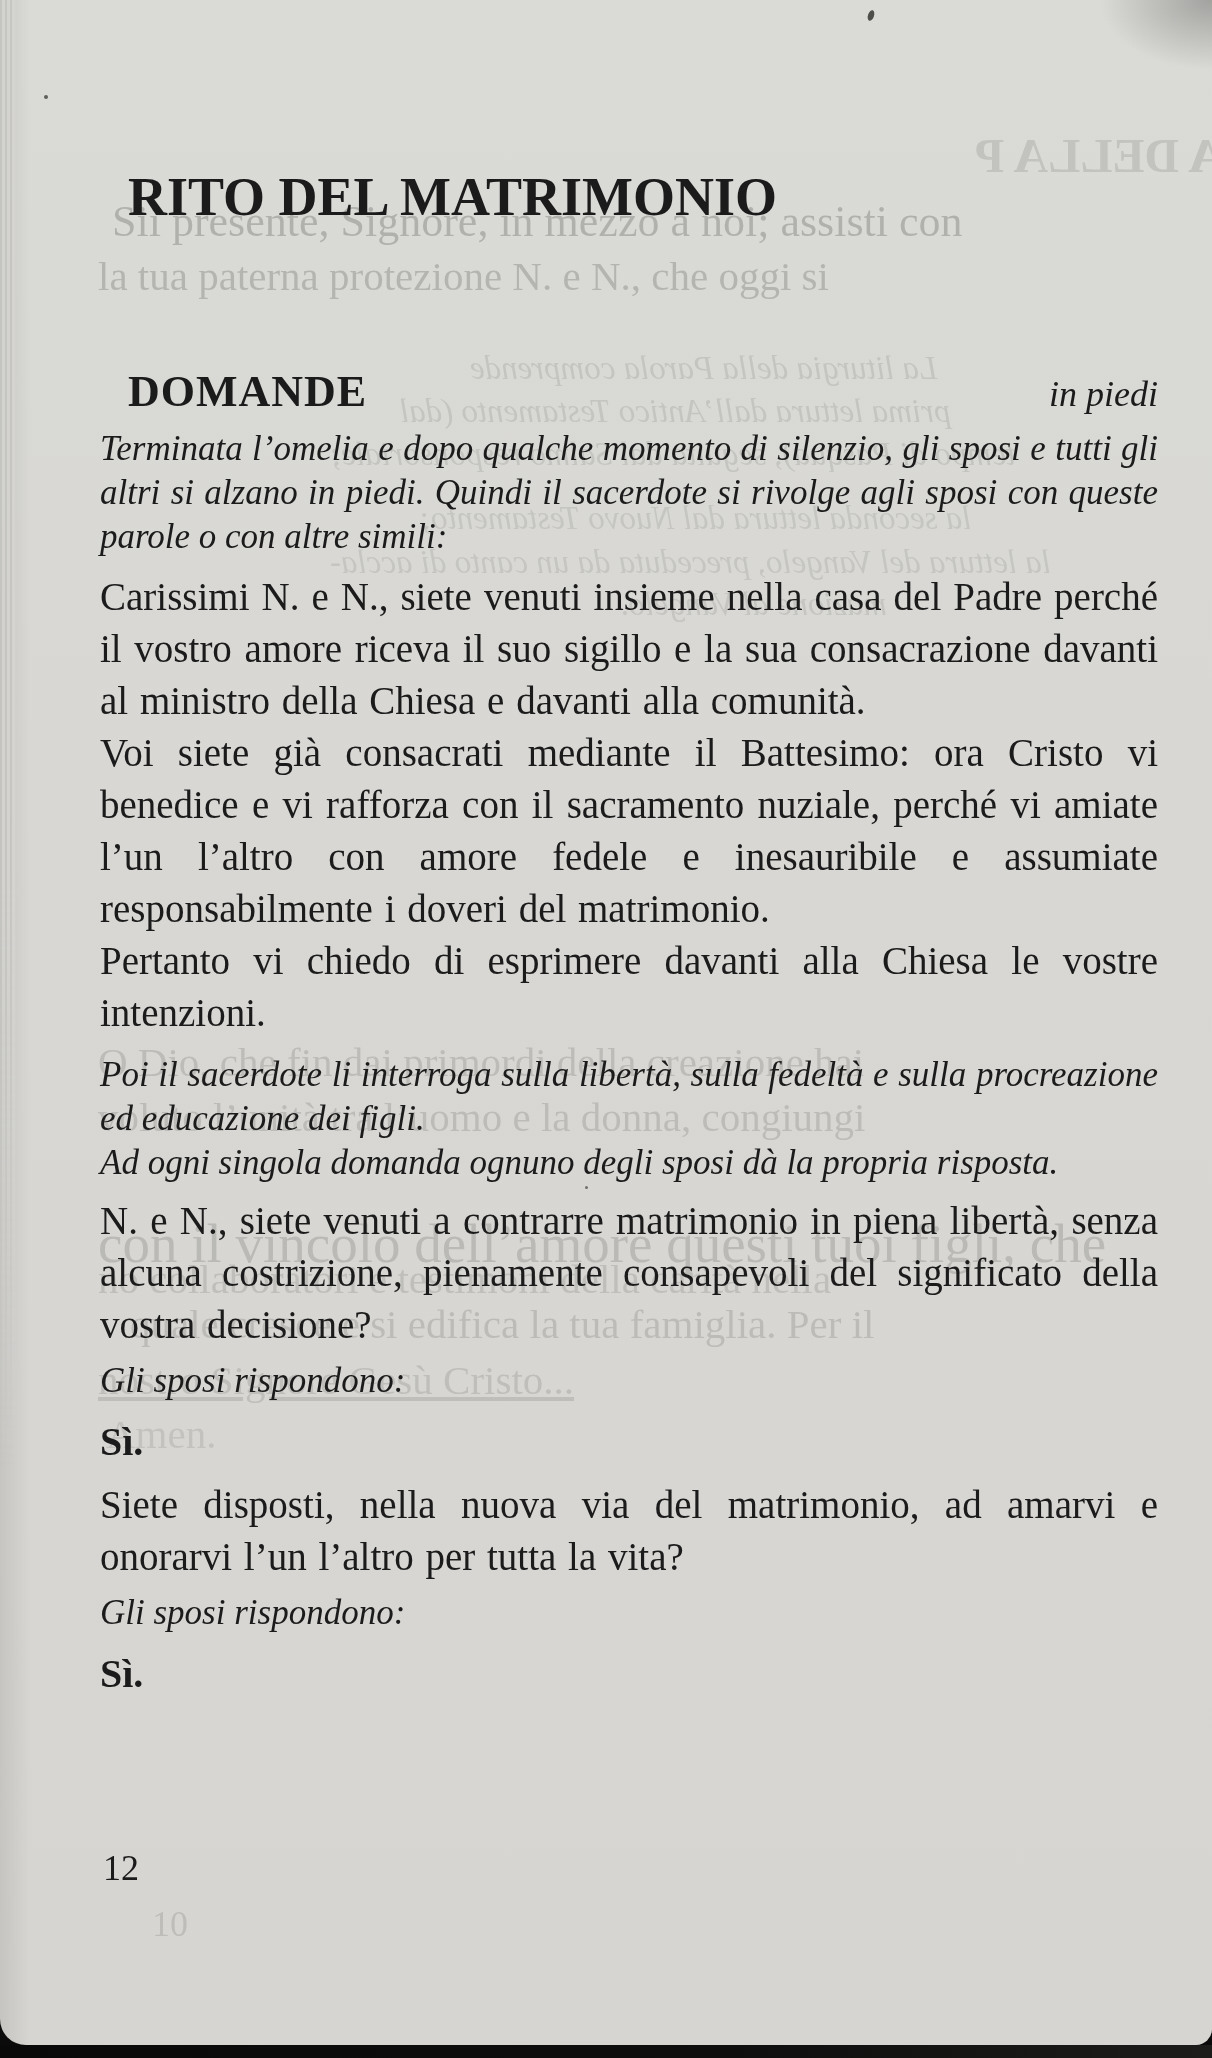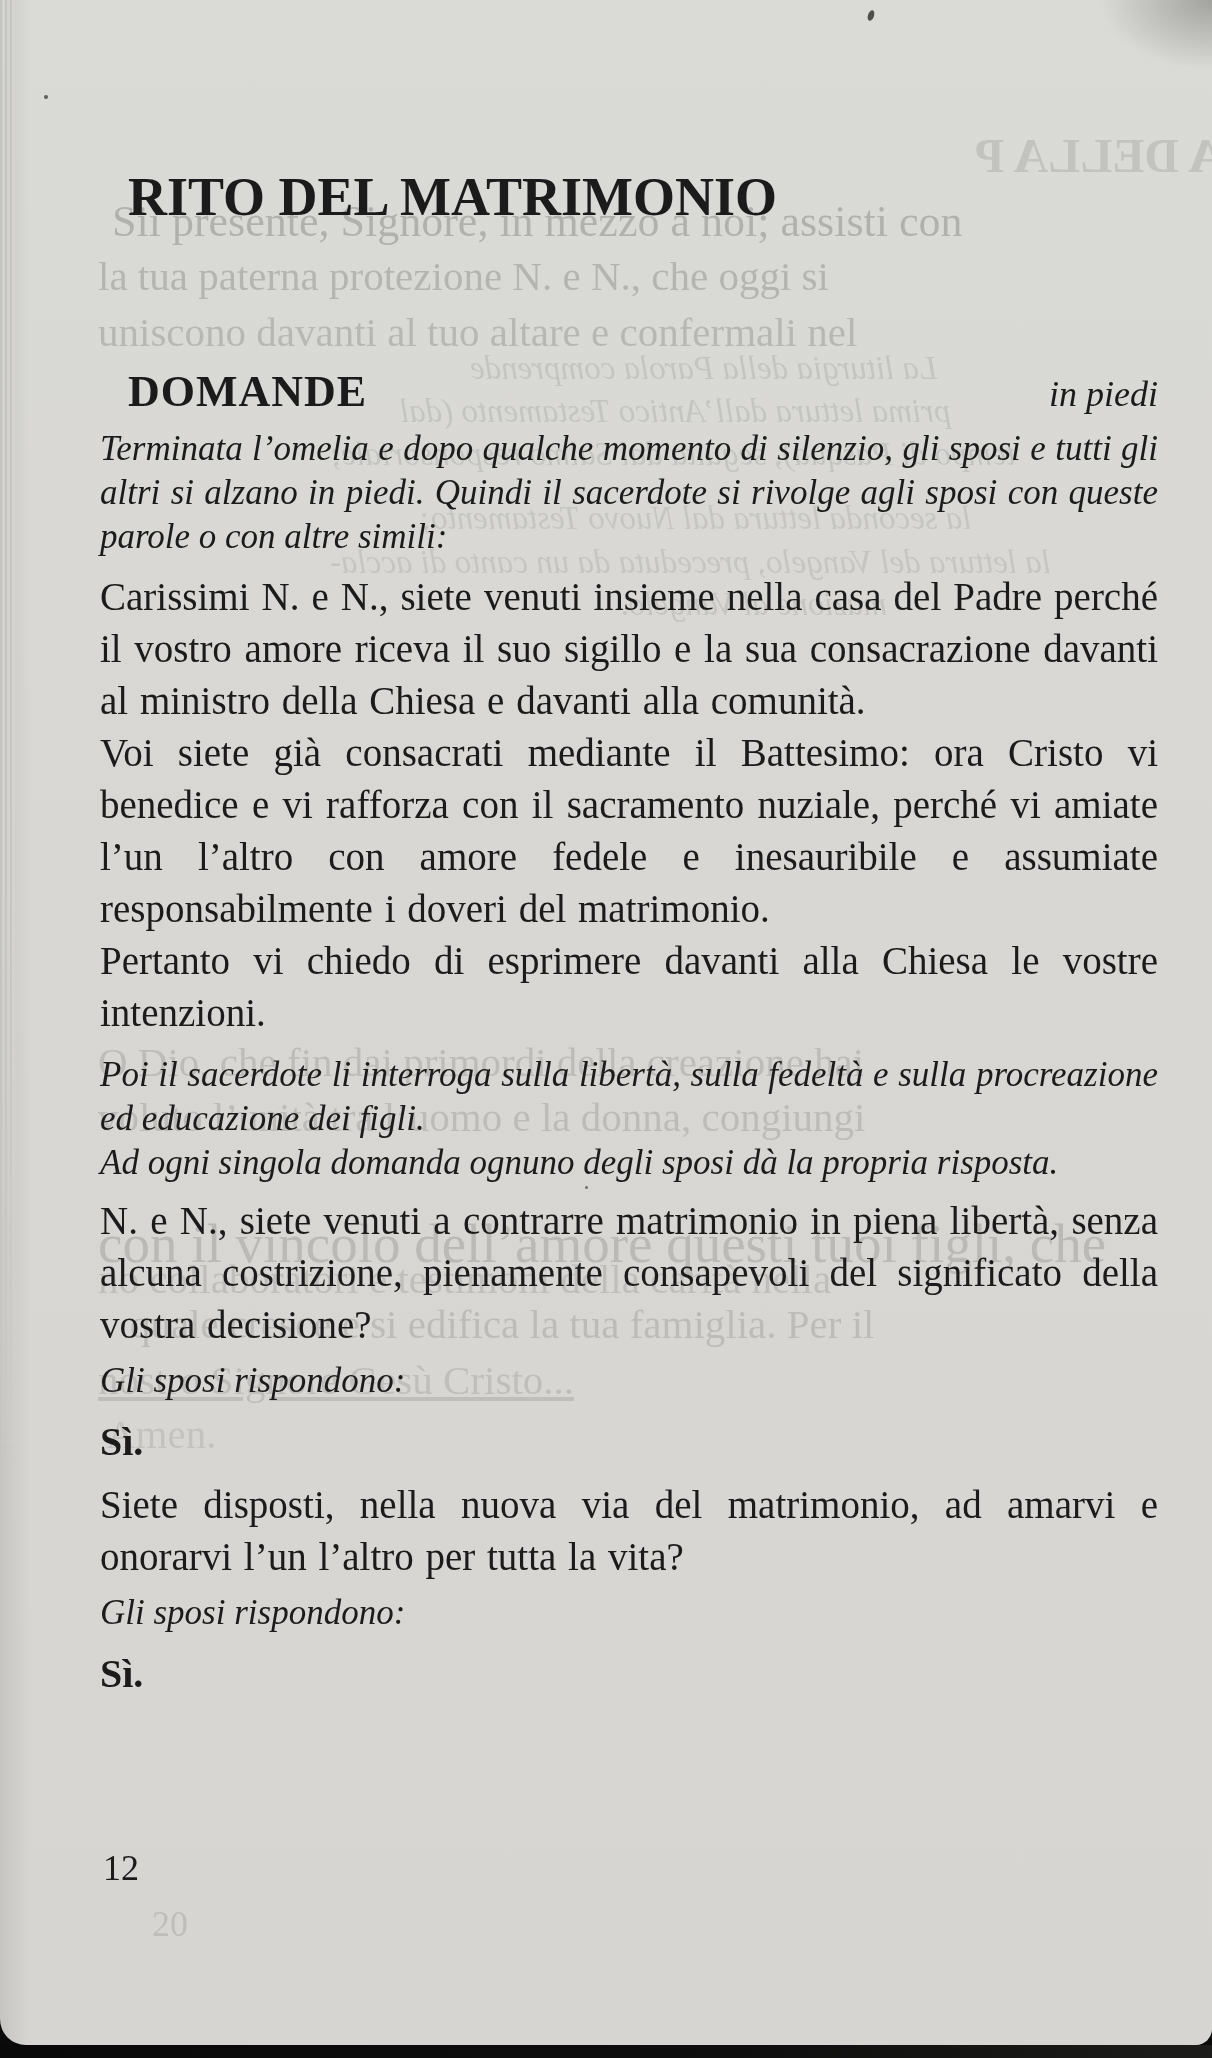--- a/index.html
+++ b/index.html
@@ -94,36 +94,35 @@
 <div class="scan">
   <div class="paper">
 
     <div class="binding-edge"></div>
     <div class="speck s1"></div>
     <div class="speck s2"></div>
     <div class="speck s3"></div>
 
     <div class="ghost" style="left:112px;top:196px;font-size:44px;opacity:.30;">Sii presente, Signore, in mezzo a noi; assisti con</div>
     <div class="ghost" style="left:98px;top:252px;font-size:41px;opacity:.27;">la tua paterna protezione N. e N., che oggi si</div>
-    <div class="ghost" style="left:98px;top:308px;font-size:41px;opacity:.25;">uniscono davanti al tuo altare e confermali nel</div>
     <div class="ghost mirror bold" style="left:975px;top:128px;font-size:48px;opacity:.17;">LITURGIA DELLA P</div>
     <div class="ghost mirror italic" style="left:470px;top:350px;font-size:33px;opacity:.15;">La liturgia della Parola comprende</div>
     <div class="ghost mirror italic" style="left:400px;top:393px;font-size:33px;opacity:.15;">prima lettura dall’Antico Testamento (dal</div>
     <div class="ghost mirror italic" style="left:330px;top:436px;font-size:33px;opacity:.15;">tempo di Pasqua), seguita dal Salmo responsoriale;</div>
     <div class="ghost mirror italic" style="left:420px;top:500px;font-size:33px;opacity:.14;">la seconda lettura dal Nuovo Testamento;</div>
     <div class="ghost mirror italic" style="left:330px;top:544px;font-size:33px;opacity:.14;">la lettura del Vangelo, preceduta da un canto di accla-</div>
     <div class="ghost mirror italic" style="left:620px;top:586px;font-size:33px;opacity:.14;">mazione al Vangelo.</div>
     <div class="ghost" style="left:98px;top:1038px;font-size:41px;opacity:.20;">O Dio, che fin dai primordi della creazione hai</div>
     <div class="ghost" style="left:98px;top:1093px;font-size:41px;opacity:.20;">voluto l’unità tra l’uomo e la donna, congiungi</div>
     <div class="ghost" style="left:98px;top:1212px;font-size:55px;opacity:.22;">con il vincolo dell’amore questi tuoi figli, che</div>
     <div class="ghost" style="left:98px;top:1255px;font-size:41px;opacity:.18;text-align:center;">no collaboratori e testimoni della carità nella</div>
     <div class="ghost" style="left:98px;top:1300px;font-size:41px;opacity:.20;margin-left:32px;">quale cresce e si edifica la tua famiglia. Per il</div>
     <div class="ghost" style="left:98px;top:1356px;font-size:41px;opacity:.18;text-decoration:underline;">nostro Signore Gesù Cristo...</div>
     <div class="ghost" style="left:106px;top:1410px;font-size:41px;opacity:.15;">Amen.</div>
-    <div class="ghost" style="left:152px;top:1903px;font-size:36px;opacity:.18;">20</div>
+    <div class="ghost" style="left:152px;top:1903px;font-size:36px;opacity:.18;">10</div>
 
     <h1 class="page-title">RITO DEL MATRIMONIO</h1>
 
     <div class="column">
 
       <div class="section-header">
         <span class="section-heading">DOMANDE</span>
         <span class="posture">in piedi</span>
       </div>
 

